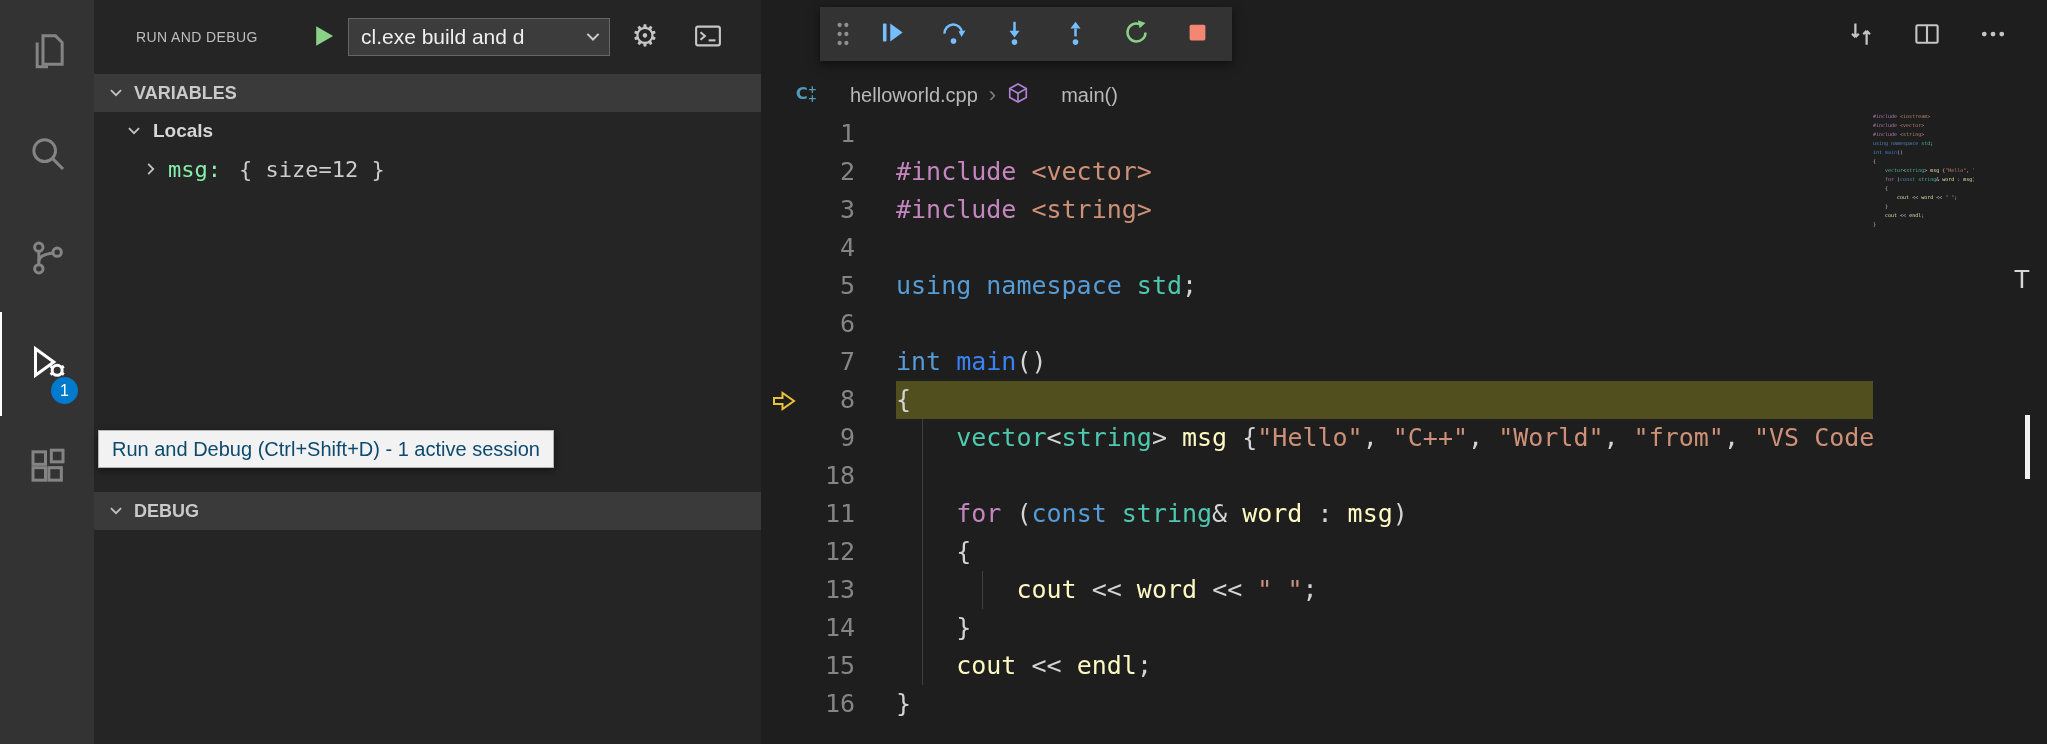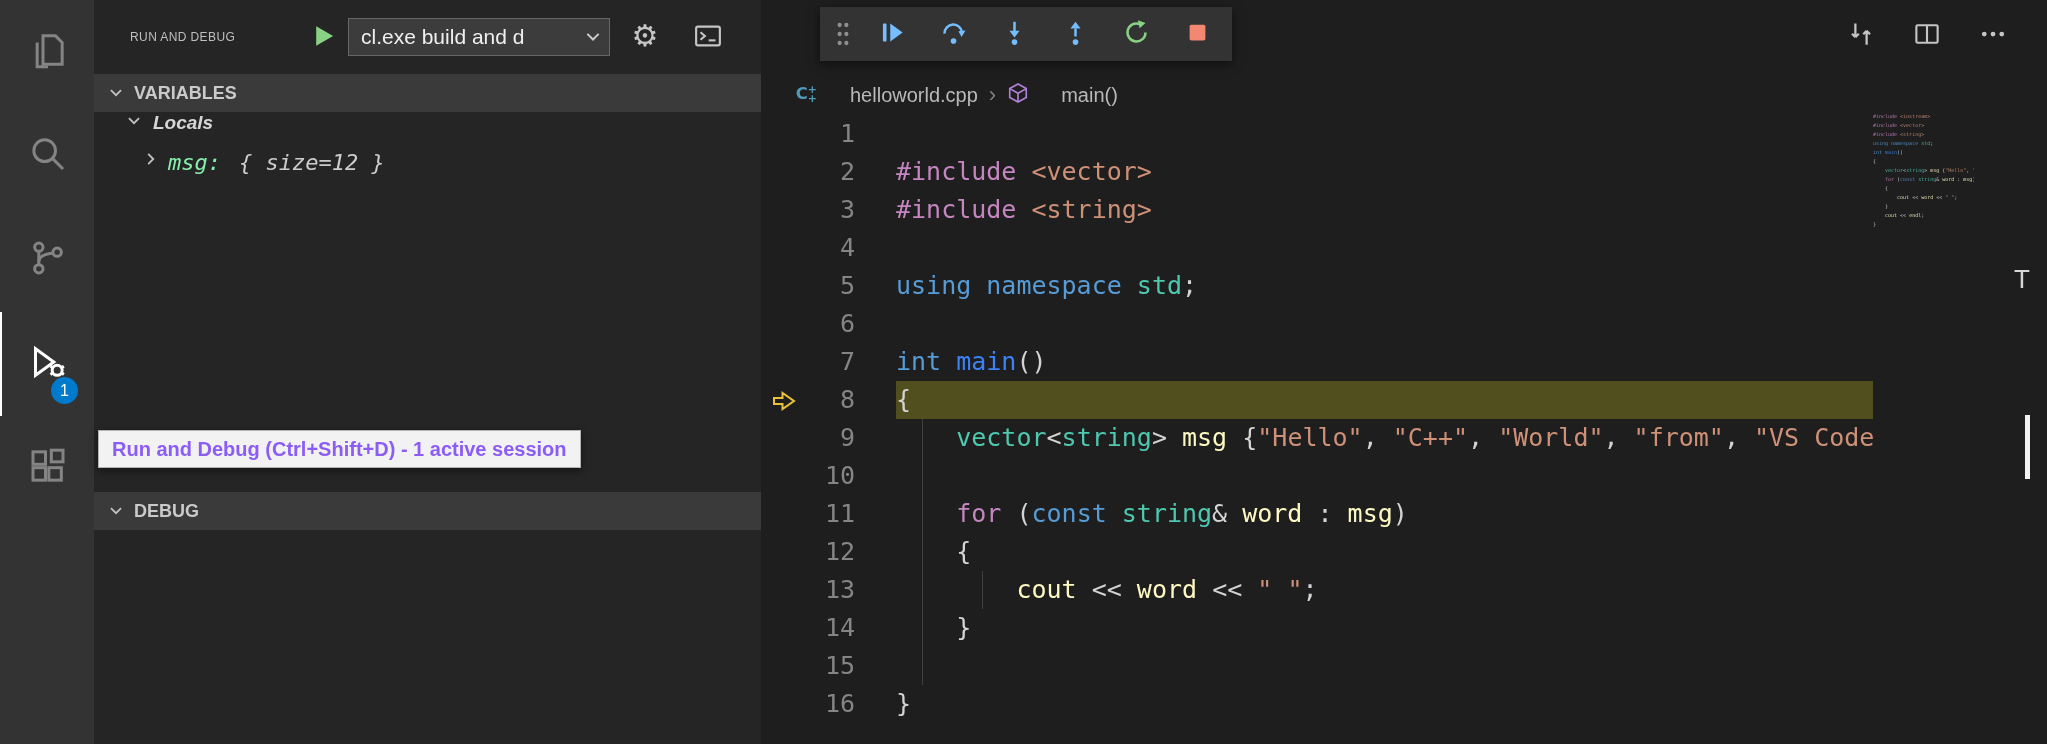--- a/index.html
+++ b/index.html
@@ -11,48 +11,48 @@
   .activity-bar { position:absolute; left:0; top:0; width:94px; height:100%; background:#333333; }
   .ab-item { width:94px; height:104px; display:flex; align-items:center; justify-content:center;
              position:relative; color:#848484; border-left:2px solid transparent; cursor:pointer; }
   .ab-item.active { color:#ffffff; border-left-color:#ffffff; }
   .ab-badge { position:absolute; right:16px; bottom:12px; width:27px; height:27px; border-radius:50%;
               background:#007acc; color:#fff; font-size:16px; display:flex; align-items:center; justify-content:center; }
 
   
   .sidebar { position:absolute; left:94px; top:0; width:667px; height:100%; background:#252526; color:#cccccc; }
   .sb-header { position:relative; height:74px; }
-  .sb-title { position:absolute; left:36px; top:50%; transform:translateY(-50%);
-              font-size:12px; letter-spacing:.4px; color:#bfbfbf; white-space:nowrap; }
+  .sb-title { position:absolute; left:42px; top:50%; transform:translateY(-50%);
+              font-size:14px; letter-spacing:.4px; color:#bfbfbf; white-space:nowrap; }
   .start-btn { position:absolute; left:212px; top:19px; width:36px; height:36px; background:none; border:none;
                display:flex; align-items:center; justify-content:center; cursor:pointer; }
   .config-select { position:absolute; left:254px; top:18px; width:262px; height:38px; background:#3c3c3c;
                    border:1px solid #666666; display:flex; align-items:center; padding:0 36px 0 12px;
                    color:#efefef; font-size:21px; cursor:pointer; }
   .config-select .val { overflow:hidden; white-space:nowrap; }
   .config-select .chev { position:absolute; right:6px; top:8px; color:#cccccc; }
   .gear-btn { position:absolute; left:532px; top:17px; width:38px; height:38px; background:none; border:none;
               color:#c5c5c5; font-size:30px; line-height:38px; cursor:pointer; font-family:"DejaVu Sans", sans-serif; }
   .console-btn { position:absolute; left:595px; top:18px; width:38px; height:38px; background:none; border:none;
                  color:#c5c5c5; display:flex; align-items:center; justify-content:center; cursor:pointer; }
 
   .section-header { display:flex; align-items:center; gap:9px; height:38px; background:#3a3a3a;
                     padding-left:13px; font-size:18px; font-weight:700; color:#cacaca; cursor:pointer; }
-  .tree-row { display:flex; align-items:flex-start; height:38px; cursor:pointer;font-style:italic; }
+  .tree-row { display:flex; align-items:center; height:38px; cursor:pointer; }
   .row-locals { padding-left:31px; gap:10px; font-size:19px; font-weight:600; color:#d6d6d6; }
   .row-var { padding-left:48px; gap:8px; font-family:"DejaVu Sans Mono", monospace; font-size:22px; }
   .var-name { color:#86efac; }
   .var-value { color:#cccccc; margin-left:10px; }
   .watch-header { margin-top:304px; }
   .chev-icon { flex:none; display:inline-flex; color:#c2c2c2; }
 
   
   .tooltip { position:absolute; left:98px; top:430px; height:38px; z-index:60;
-             background:#f2f2f2; color:#8b5cf6; border:1px solid #b3b3b3; box-shadow:0 3px 8px rgba(0,0,0,.45);
-             font-size:20px; display:flex; align-items:center; padding:0 13px; white-space:nowrap;font-weight:bold; }
+             background:#f2f2f2; color:#0c4a6e; border:1px solid #b3b3b3; box-shadow:0 3px 8px rgba(0,0,0,.45);
+             font-size:20px; display:flex; align-items:center; padding:0 13px; white-space:nowrap; }
 
   
   .editor { position:absolute; left:761px; top:0; right:0; height:100%; background:#1e1e1e; }
 
   .editor-actions { position:absolute; left:1078px; top:13px; display:flex; gap:22px; color:#c5c5c5; z-index:5; }
   .ea-btn { width:44px; height:44px; background:none; border:none; color:inherit; display:flex;
             align-items:center; justify-content:center; cursor:pointer; }
 
   .debug-toolbar { position:absolute; left:59px; top:7px; height:54px; background:#333333; z-index:30;
                    box-shadow:0 3px 10px rgba(0,0,0,.55); display:flex; align-items:center; padding:0 12px; gap:15px; }
@@ -374,21 +374,21 @@
           <div class="line-content"><span class="line-text"><span class="tok-pl">{</span></span></div>
         </div>
         <div class="code-row">
           <div class="gutter">
             <span class="ln">9</span>
           </div>
           <div class="line-content"><i class="guide" style="left: 26px;"></i><span class="line-text"><span class="tok-pl">    </span><span class="tok-ty">vector</span><span class="tok-pl">&lt;</span><span class="tok-ty">string</span><span class="tok-pl">&gt; </span><span class="tok-va">msg</span><span class="tok-pl"> {</span><span class="tok-st">"Hello"</span><span class="tok-pl">, </span><span class="tok-st">"C++"</span><span class="tok-pl">, </span><span class="tok-st">"World"</span><span class="tok-pl">, </span><span class="tok-st">"from"</span><span class="tok-pl">, </span><span class="tok-st">"VS Code</span></span></div>
         </div>
         <div class="code-row">
           <div class="gutter">
-            <span class="ln">10</span>
+            <span class="ln">18</span>
           </div>
           <div class="line-content"><i class="guide" style="left: 26px;"></i><span class="line-text"></span></div>
         </div>
         <div class="code-row">
           <div class="gutter">
             <span class="ln">11</span>
           </div>
           <div class="line-content"><i class="guide" style="left: 26px;"></i><span class="line-text"><span class="tok-pl">    </span><span class="tok-pp">for</span><span class="tok-pl"> (</span><span class="tok-kw">const </span><span class="tok-ty">string</span><span class="tok-pl">&amp; </span><span class="tok-va">word</span><span class="tok-pl"> : </span><span class="tok-va">msg</span><span class="tok-pl">)</span></span></div>
         </div>
         <div class="code-row">
@@ -406,21 +406,21 @@
         <div class="code-row">
           <div class="gutter">
             <span class="ln">14</span>
           </div>
           <div class="line-content"><i class="guide" style="left: 26px;"></i><span class="line-text"><span class="tok-pl">    }</span></span></div>
         </div>
         <div class="code-row">
           <div class="gutter">
             <span class="ln">15</span>
           </div>
-          <div class="line-content"><i class="guide" style="left: 26px;"></i></div>
+          <div class="line-content"><i class="guide" style="left: 26px;"></i><span class="line-text"><span class="tok-pl">    </span><span class="tok-va">cout</span><span class="tok-pl"> &lt;&lt; </span><span class="tok-va">endl</span><span class="tok-pl">;</span></span></div>
         </div>
         <div class="code-row">
           <div class="gutter">
             <span class="ln">16</span>
           </div>
           <div class="line-content"><span class="line-text"><span class="tok-pl">}</span></span></div>
         </div>
       </div>
 
     <div class="minimap">

